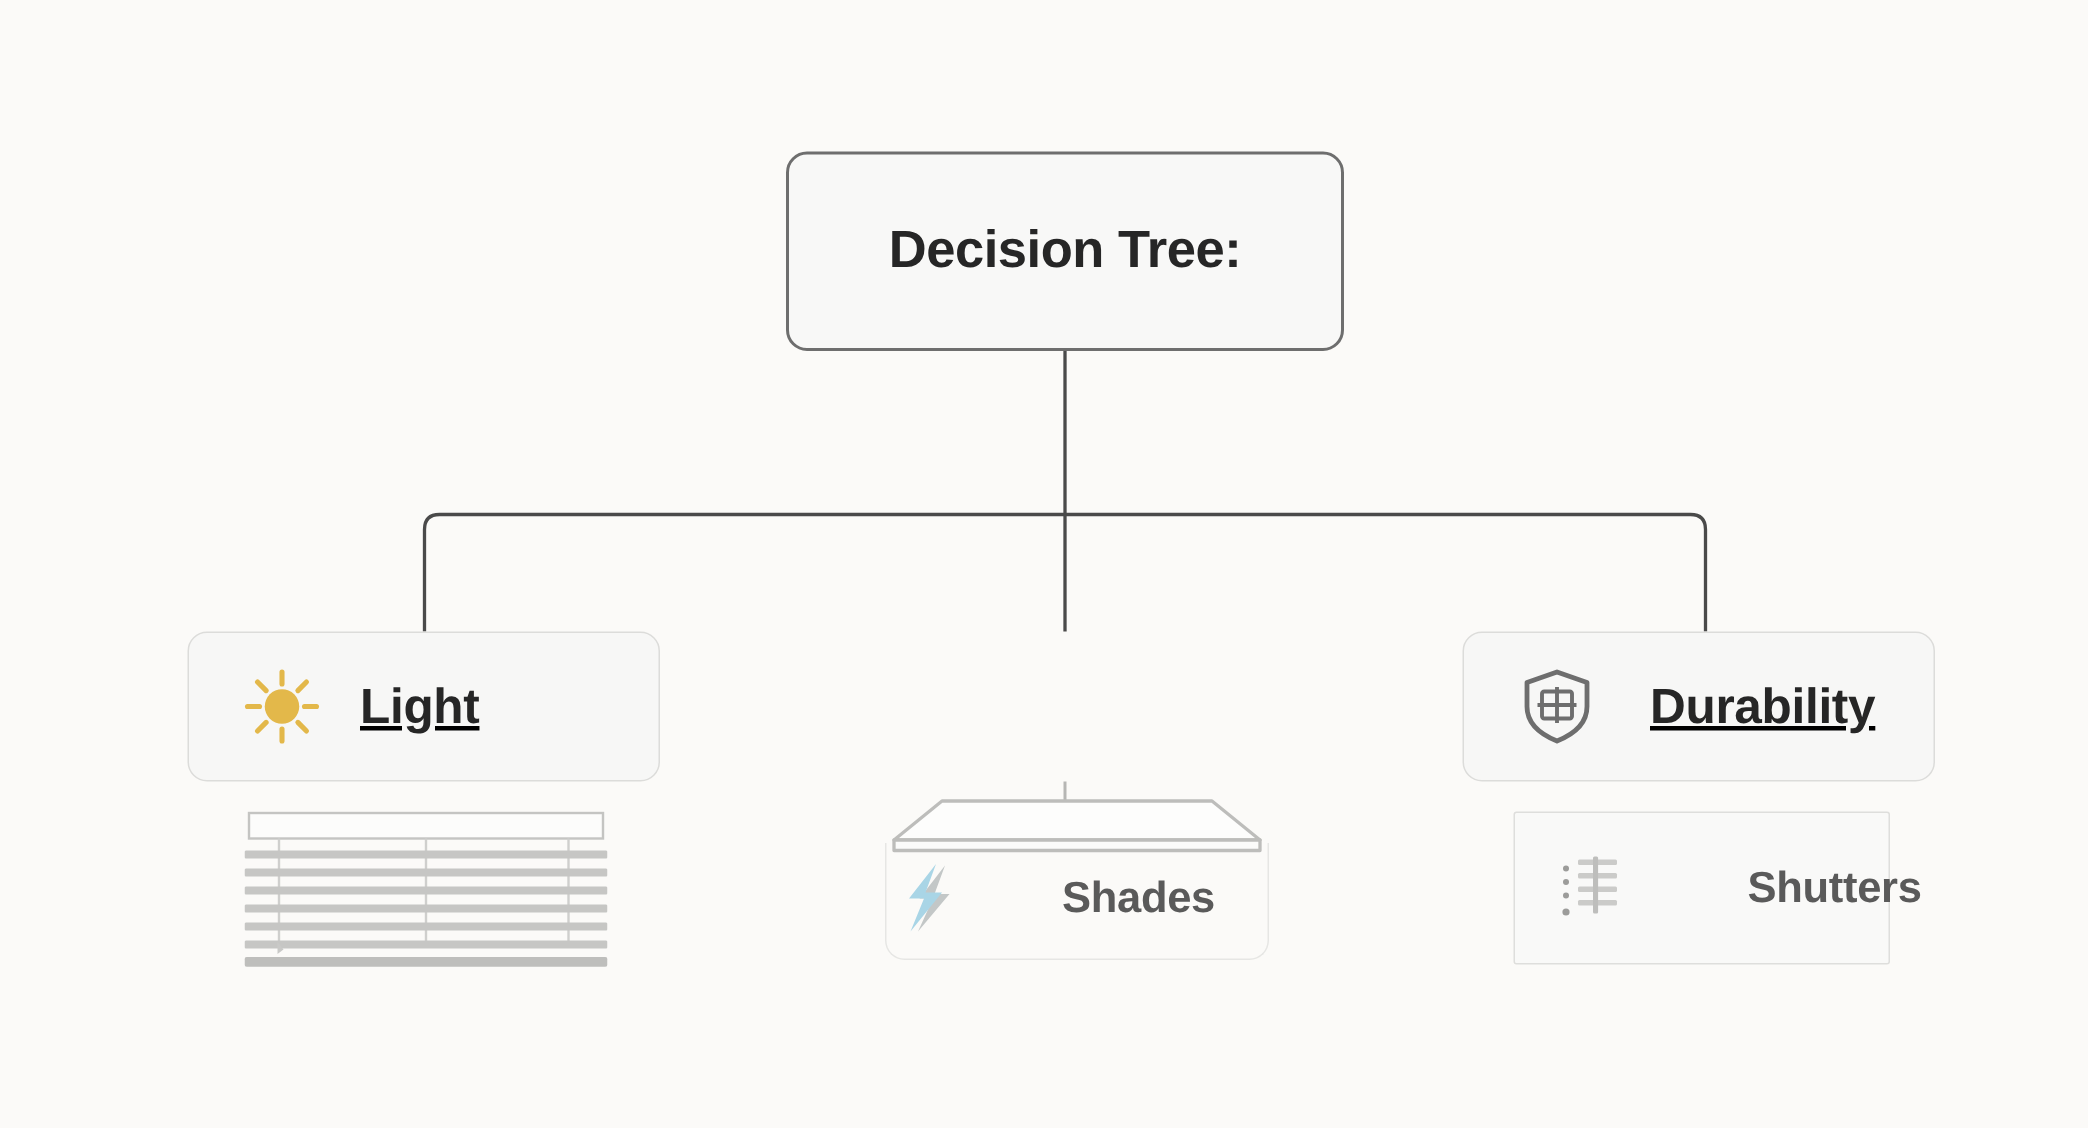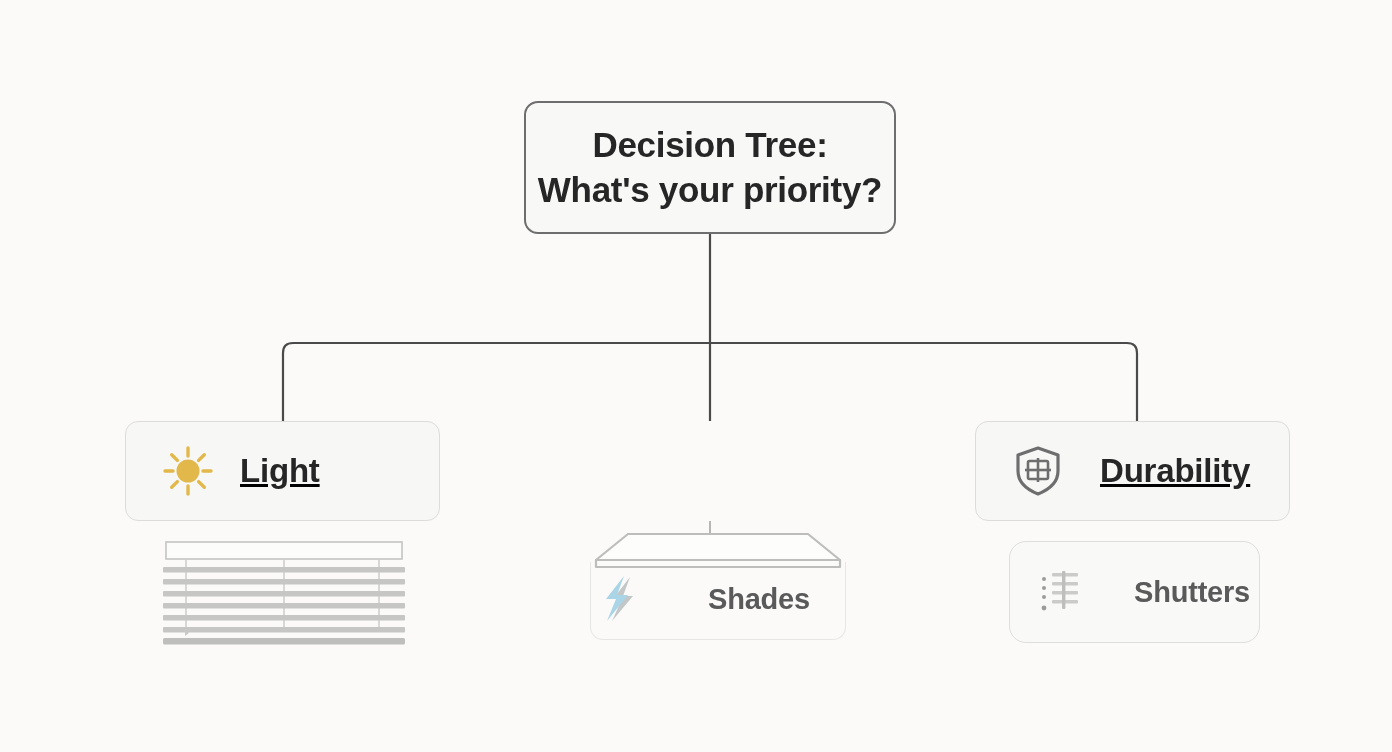--- a/index.html
+++ b/index.html
@@ -146,24 +146,24 @@
 
   
   #leaf-shutters {
     left: 1009px;
     top: 541px;
     width: 251px;
     height: 102px;
     box-sizing: border-box;
     background: #F9F9F8;
     border: 1.5px solid #DEDEDC;
-    border-radius: 17px;
-    display: flex;
-    align-items: center;
-    gap: 4px;
+    border-radius: 2px;
+    display: flex;
+    align-items: center;
+    gap: 35px;
     padding-left: 28px;
   }
 
   .leaf-label {
     font-size: 29px;
     font-weight: bold;
     color: #5A5A5A;
     letter-spacing: -0.2px;
     white-space: nowrap;
     margin-left: 48px;
@@ -190,21 +190,20 @@
       <path d="M710,343 L710,421"></path>
     </g>
     <g fill="none" stroke="#B6B6B4" stroke-width="2">
 
       <path d="M710,521 L710,534"></path>
     </g>
   </svg>
 
   <div class="root-node">
     <span class="root-line">Decision Tree:</span>
-    <span class="root-line">What's your priority?</span>
   </div>
 
   <div class="branch-card" id="branch-light">
     <svg class="branch-icon" viewBox="0 0 52 52" xmlns="http://www.w3.org/2000/svg">
       <circle cx="26" cy="26" r="11.5" fill="#E3B84A"></circle>
       <g stroke="#E3B84A" stroke-width="3.4" stroke-linecap="round">
         <line x1="26" y1="3" x2="26" y2="11"></line>
         <line x1="26" y1="41" x2="26" y2="49"></line>
         <line x1="3" y1="26" x2="11" y2="26"></line>
         <line x1="41" y1="26" x2="49" y2="26"></line>

